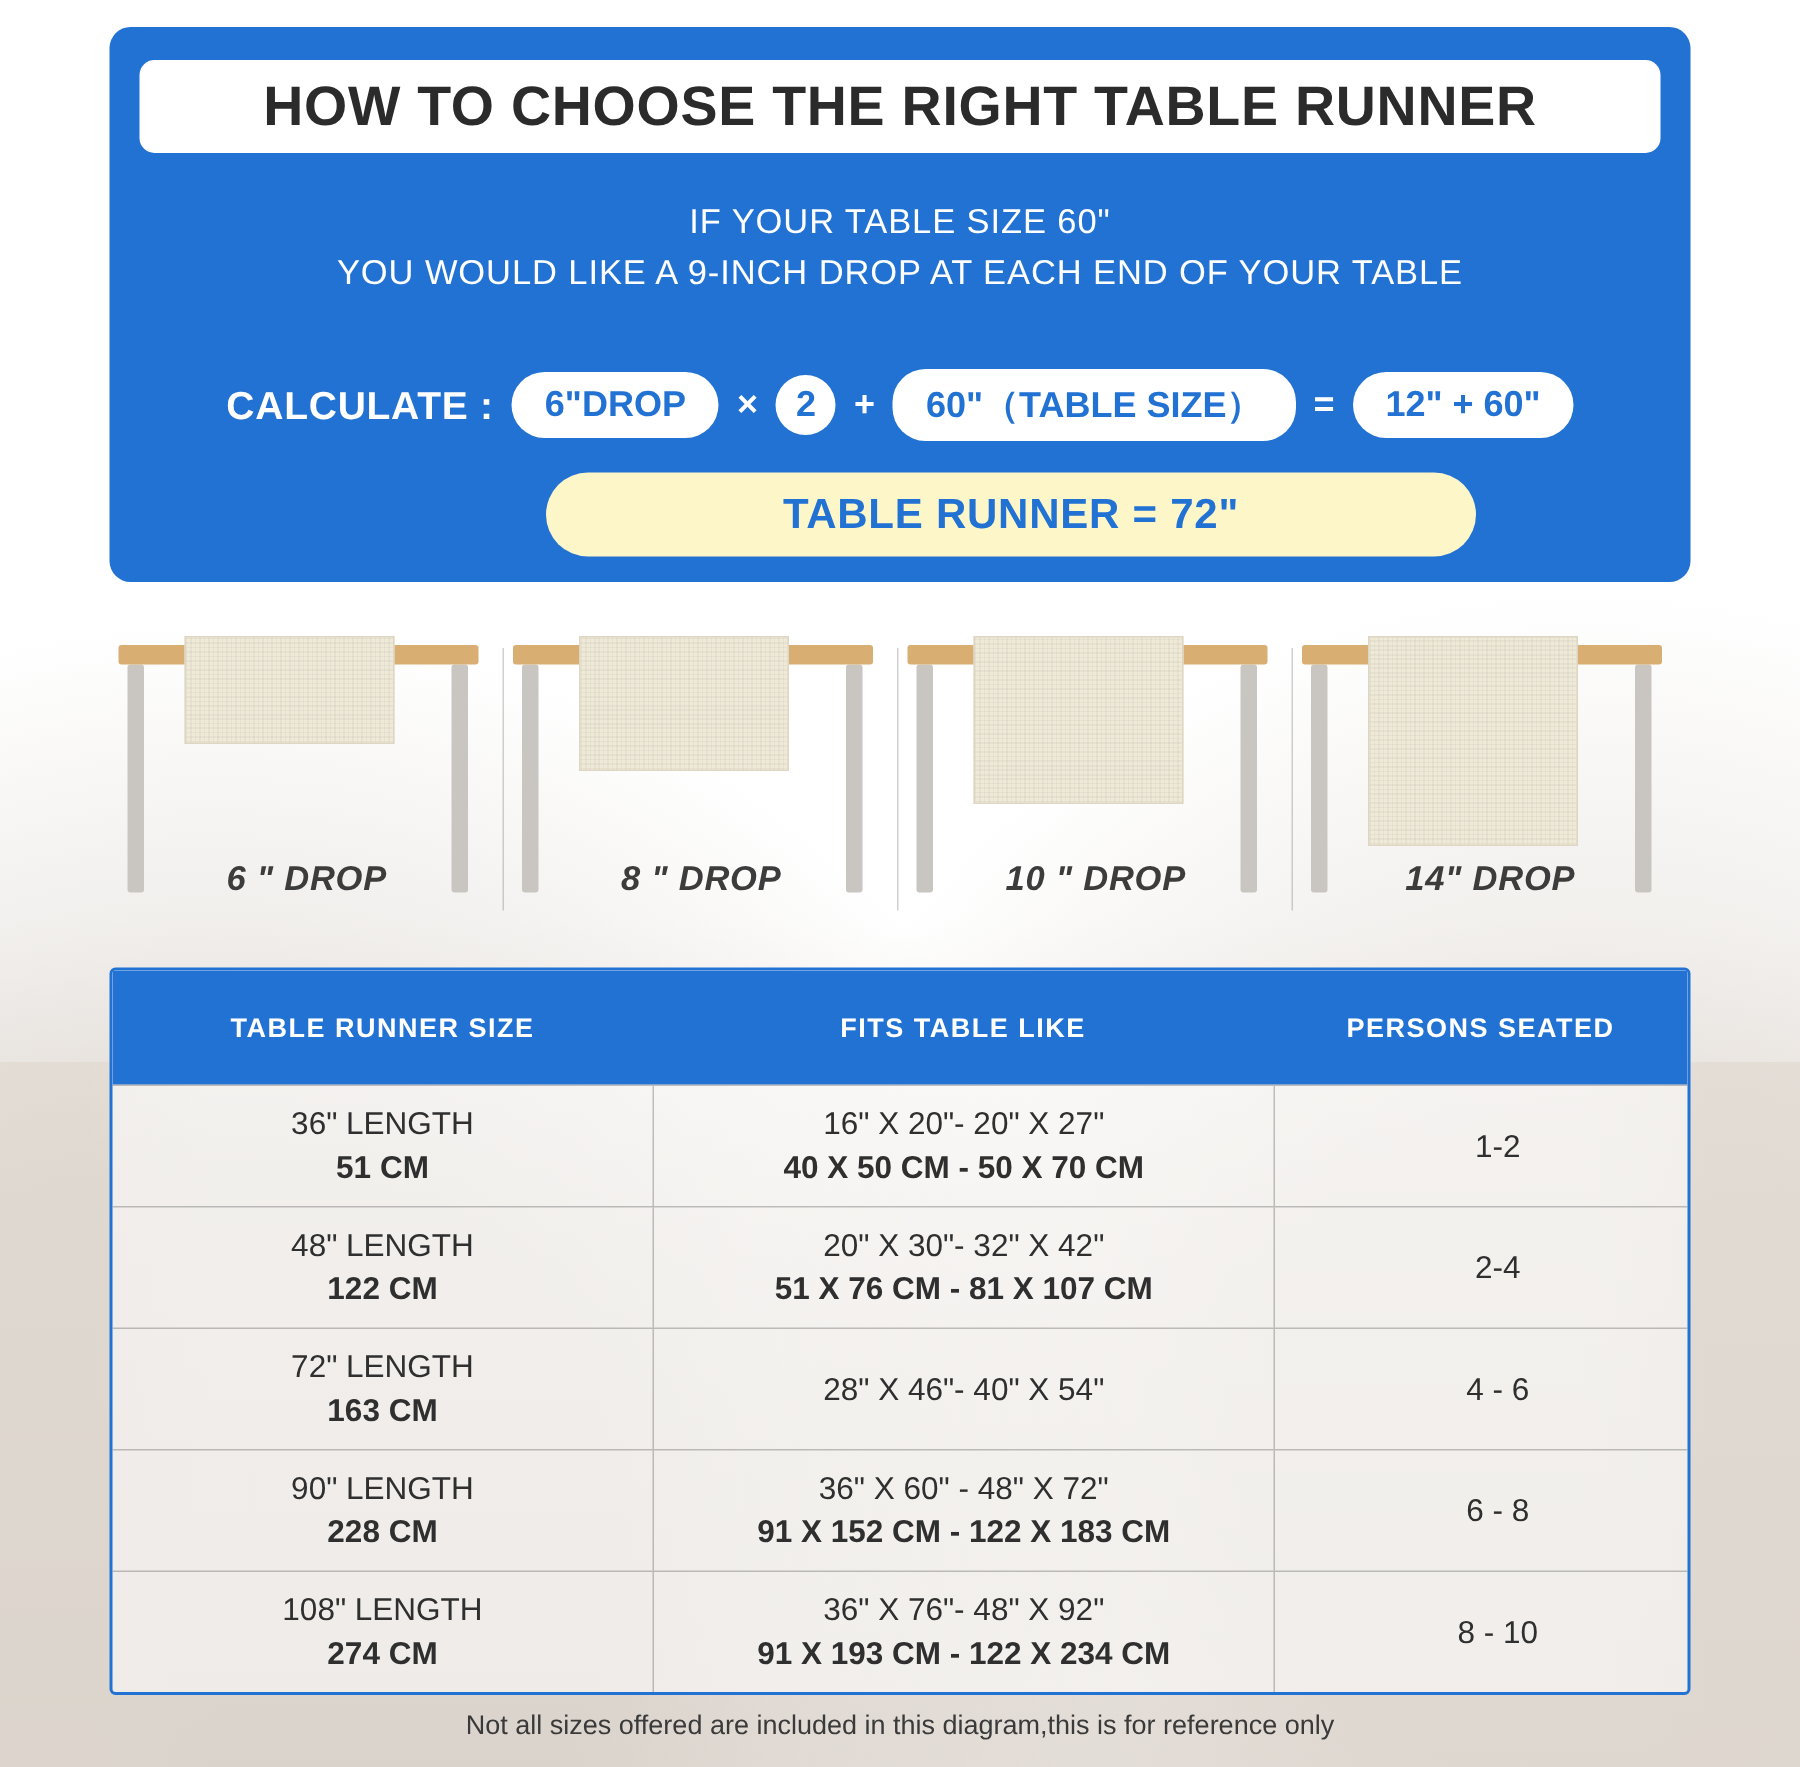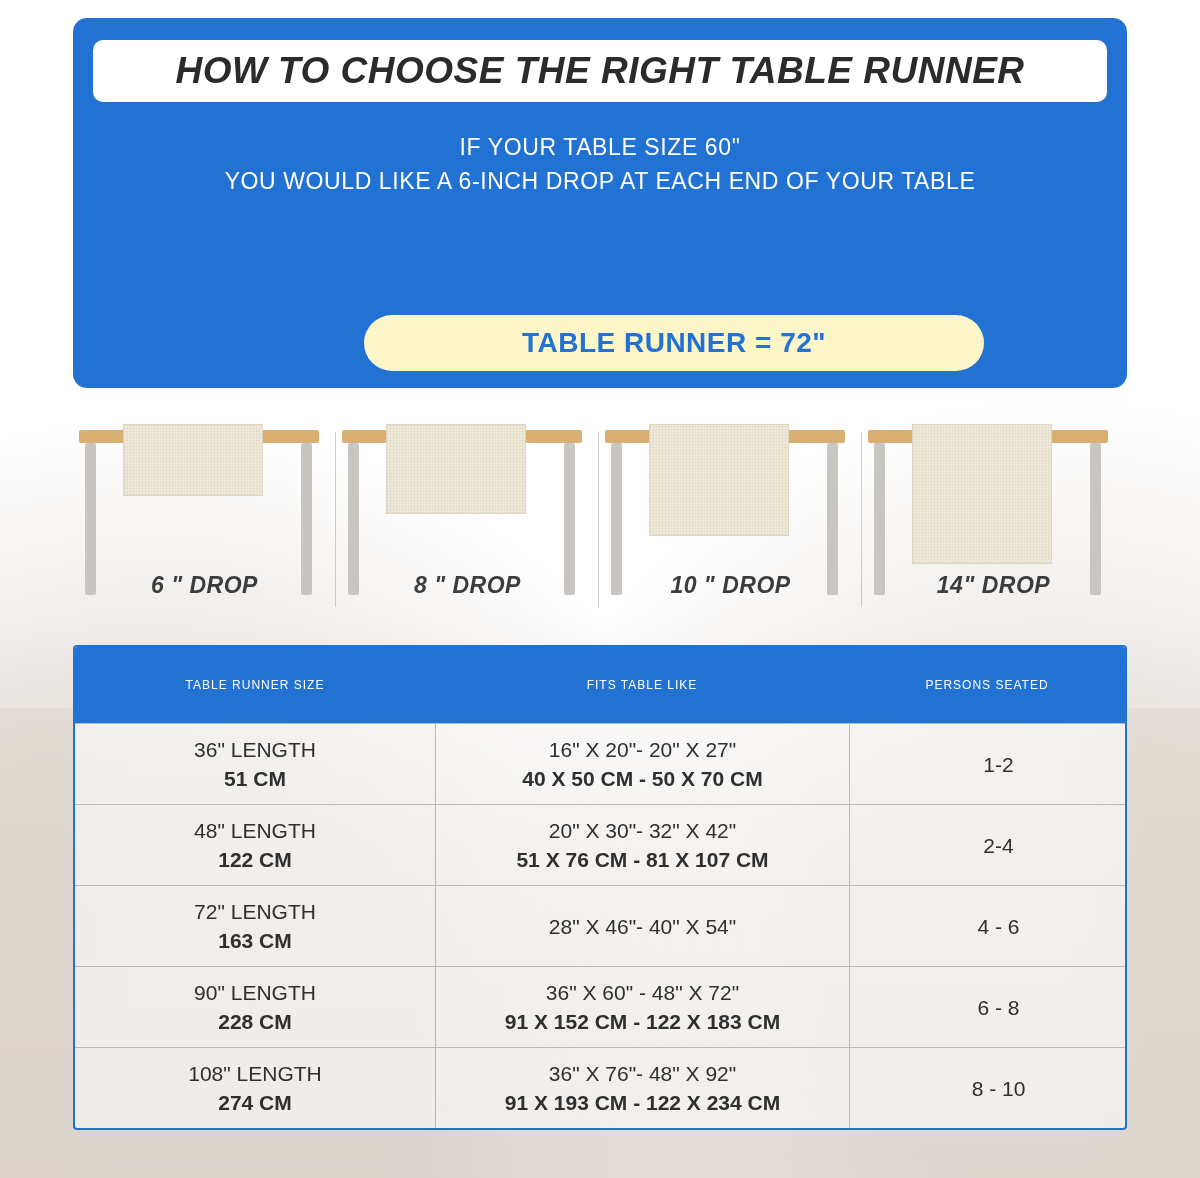--- a/index.html
+++ b/index.html
@@ -42,21 +42,20 @@
   .hero-title {
     position: absolute;
     left: 20px; top: 22px;
     width: 1014px; height: 62px;
     background: #ffffff;
     border-radius: 10px;
     display: flex; align-items: center; justify-content: center;
     color: #2b2b2b;
     font-size: 37px;
     font-weight: bold;
-    font-style: italic;
     letter-spacing: 0.5px;
     white-space: nowrap;
   }
   .hero-sub {
     position: absolute;
     left: 0; right: 0; top: 112px;
     text-align: center;
     color: #ffffff;
     font-size: 23px;
     line-height: 34px;
@@ -179,22 +178,22 @@
     overflow: hidden;
   }
   .thead {
     display: flex;
     background: #2272d4;
     height: 76px;
   }
   .thead div {
     display: flex; align-items: center; justify-content: center;
     color: #ffffff;
-    font-size: 12px;
-    font-weight: normal;
+    font-size: 18px;
+    font-weight: bold;
     letter-spacing: 1px;
     text-align: right;
   }
   .c1 { width: 360px; }
   .c2 { width: 414px; }
   .c3 { width: 276px; }
   .trow {
     display: flex;
     height: 81px;
     border-top: 1px solid rgba(120,120,120,0.45);
@@ -225,23 +224,33 @@
 <body>
 
 <div class="page">
   <div class="backdrop"></div>
 
   <div class="hero">
     <div class="hero-title">HOW TO CHOOSE THE RIGHT TABLE RUNNER</div>
 
     <div class="hero-sub">
       <div>IF YOUR TABLE SIZE 60"</div>
-      <div>YOU WOULD LIKE A 6-INCH DROP AT EACH END OF YOUR TABLE</div>
-    </div>
-
+      <div>YOU WOULD LIKE A 9-INCH DROP AT EACH END OF YOUR TABLE</div>
+    </div>
+
+    <div class="calc-row">
+      <span class="calc-label">CALCULATE :</span>
+      <span class="pill">6"DROP</span>
+      <span class="op">×</span>
+      <span class="pill-circle">2</span>
+      <span class="op">+</span>
+      <span class="pill">60"（TABLE SIZE）</span>
+      <span class="op">=</span>
+      <span class="pill">12" + 60"</span>
+    </div>
 
     <div class="result-pill">TABLE RUNNER = 72"</div>
   </div>
 
   <div class="drops">
 
     <div class="drop-cell">
       <div class="leg l"></div>
       <div class="leg r"></div>
       <div class="table-top"></div>
@@ -338,13 +347,14 @@
         <span class="cm">274 CM</span>
       </div>
       <div class="c2">
         <span>36" X 76"- 48" X 92"</span>
         <span class="cm">91 X 193 CM - 122 X 234 CM</span>
       </div>
       <div class="c3">8 - 10</div>
     </div>
   </div>
 
+  <div class="footnote">Not all sizes offered are included in this diagram,this is for reference only</div>
 </div>
 
 </body></html>

